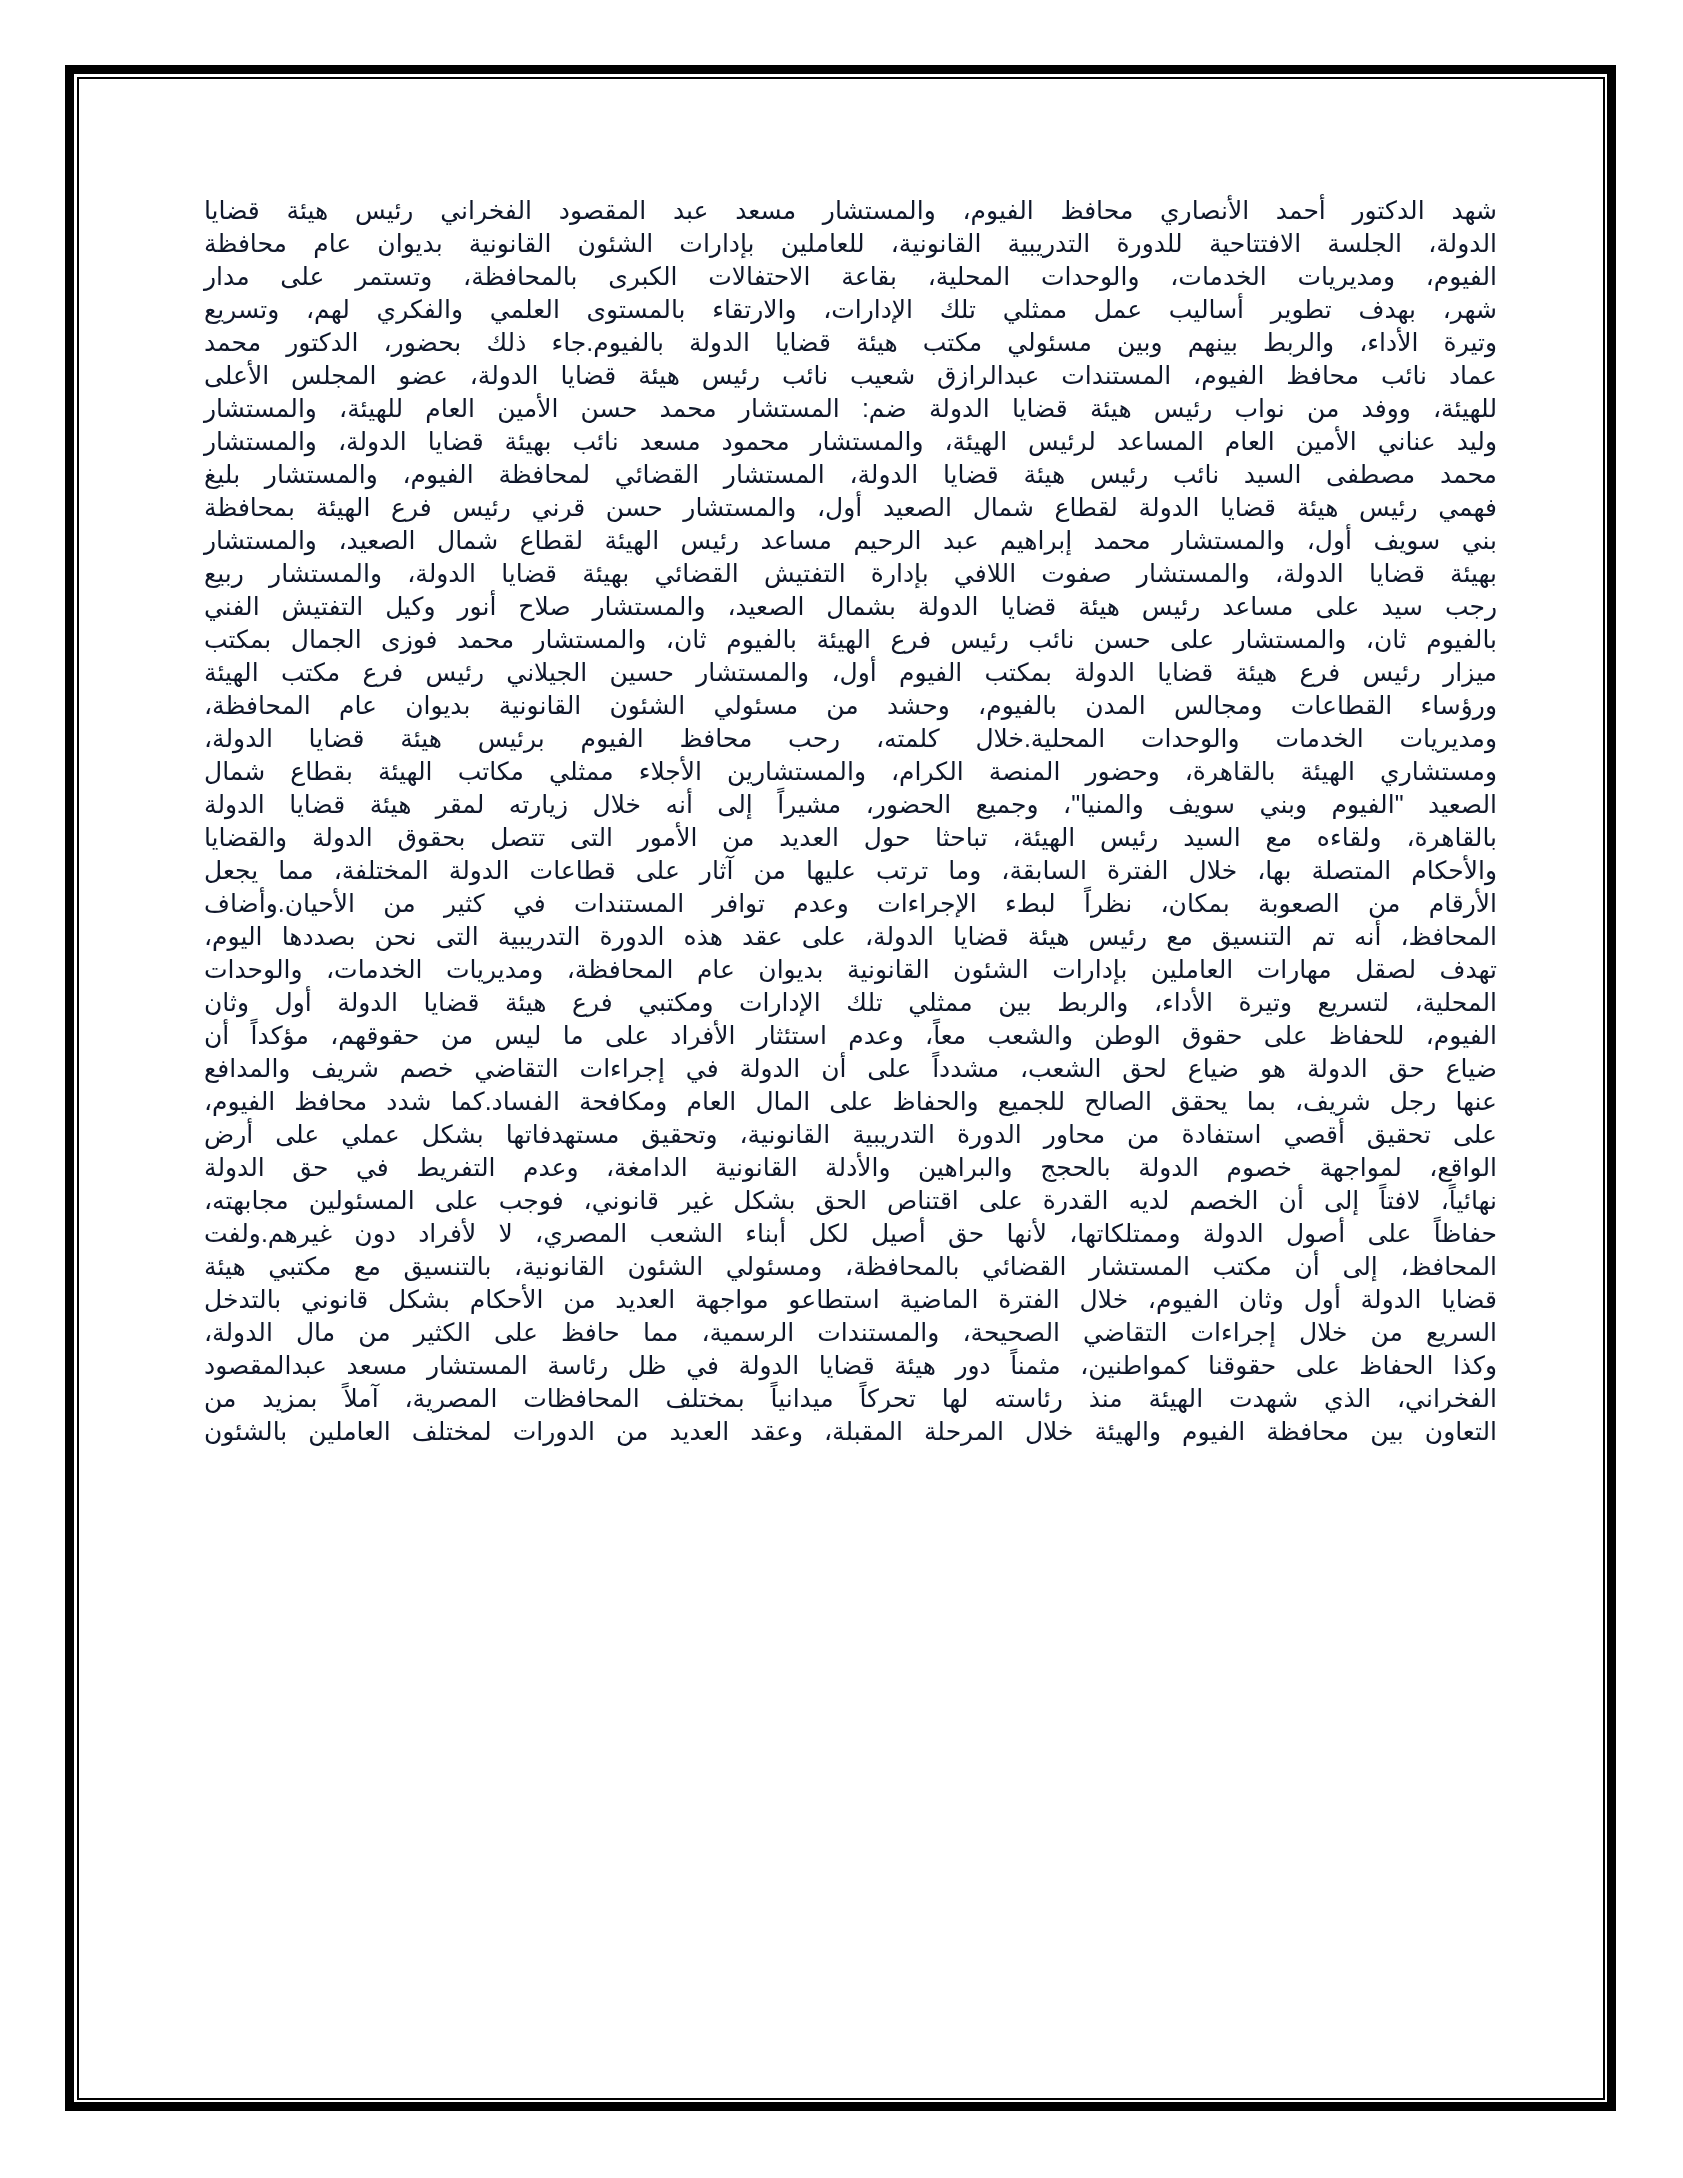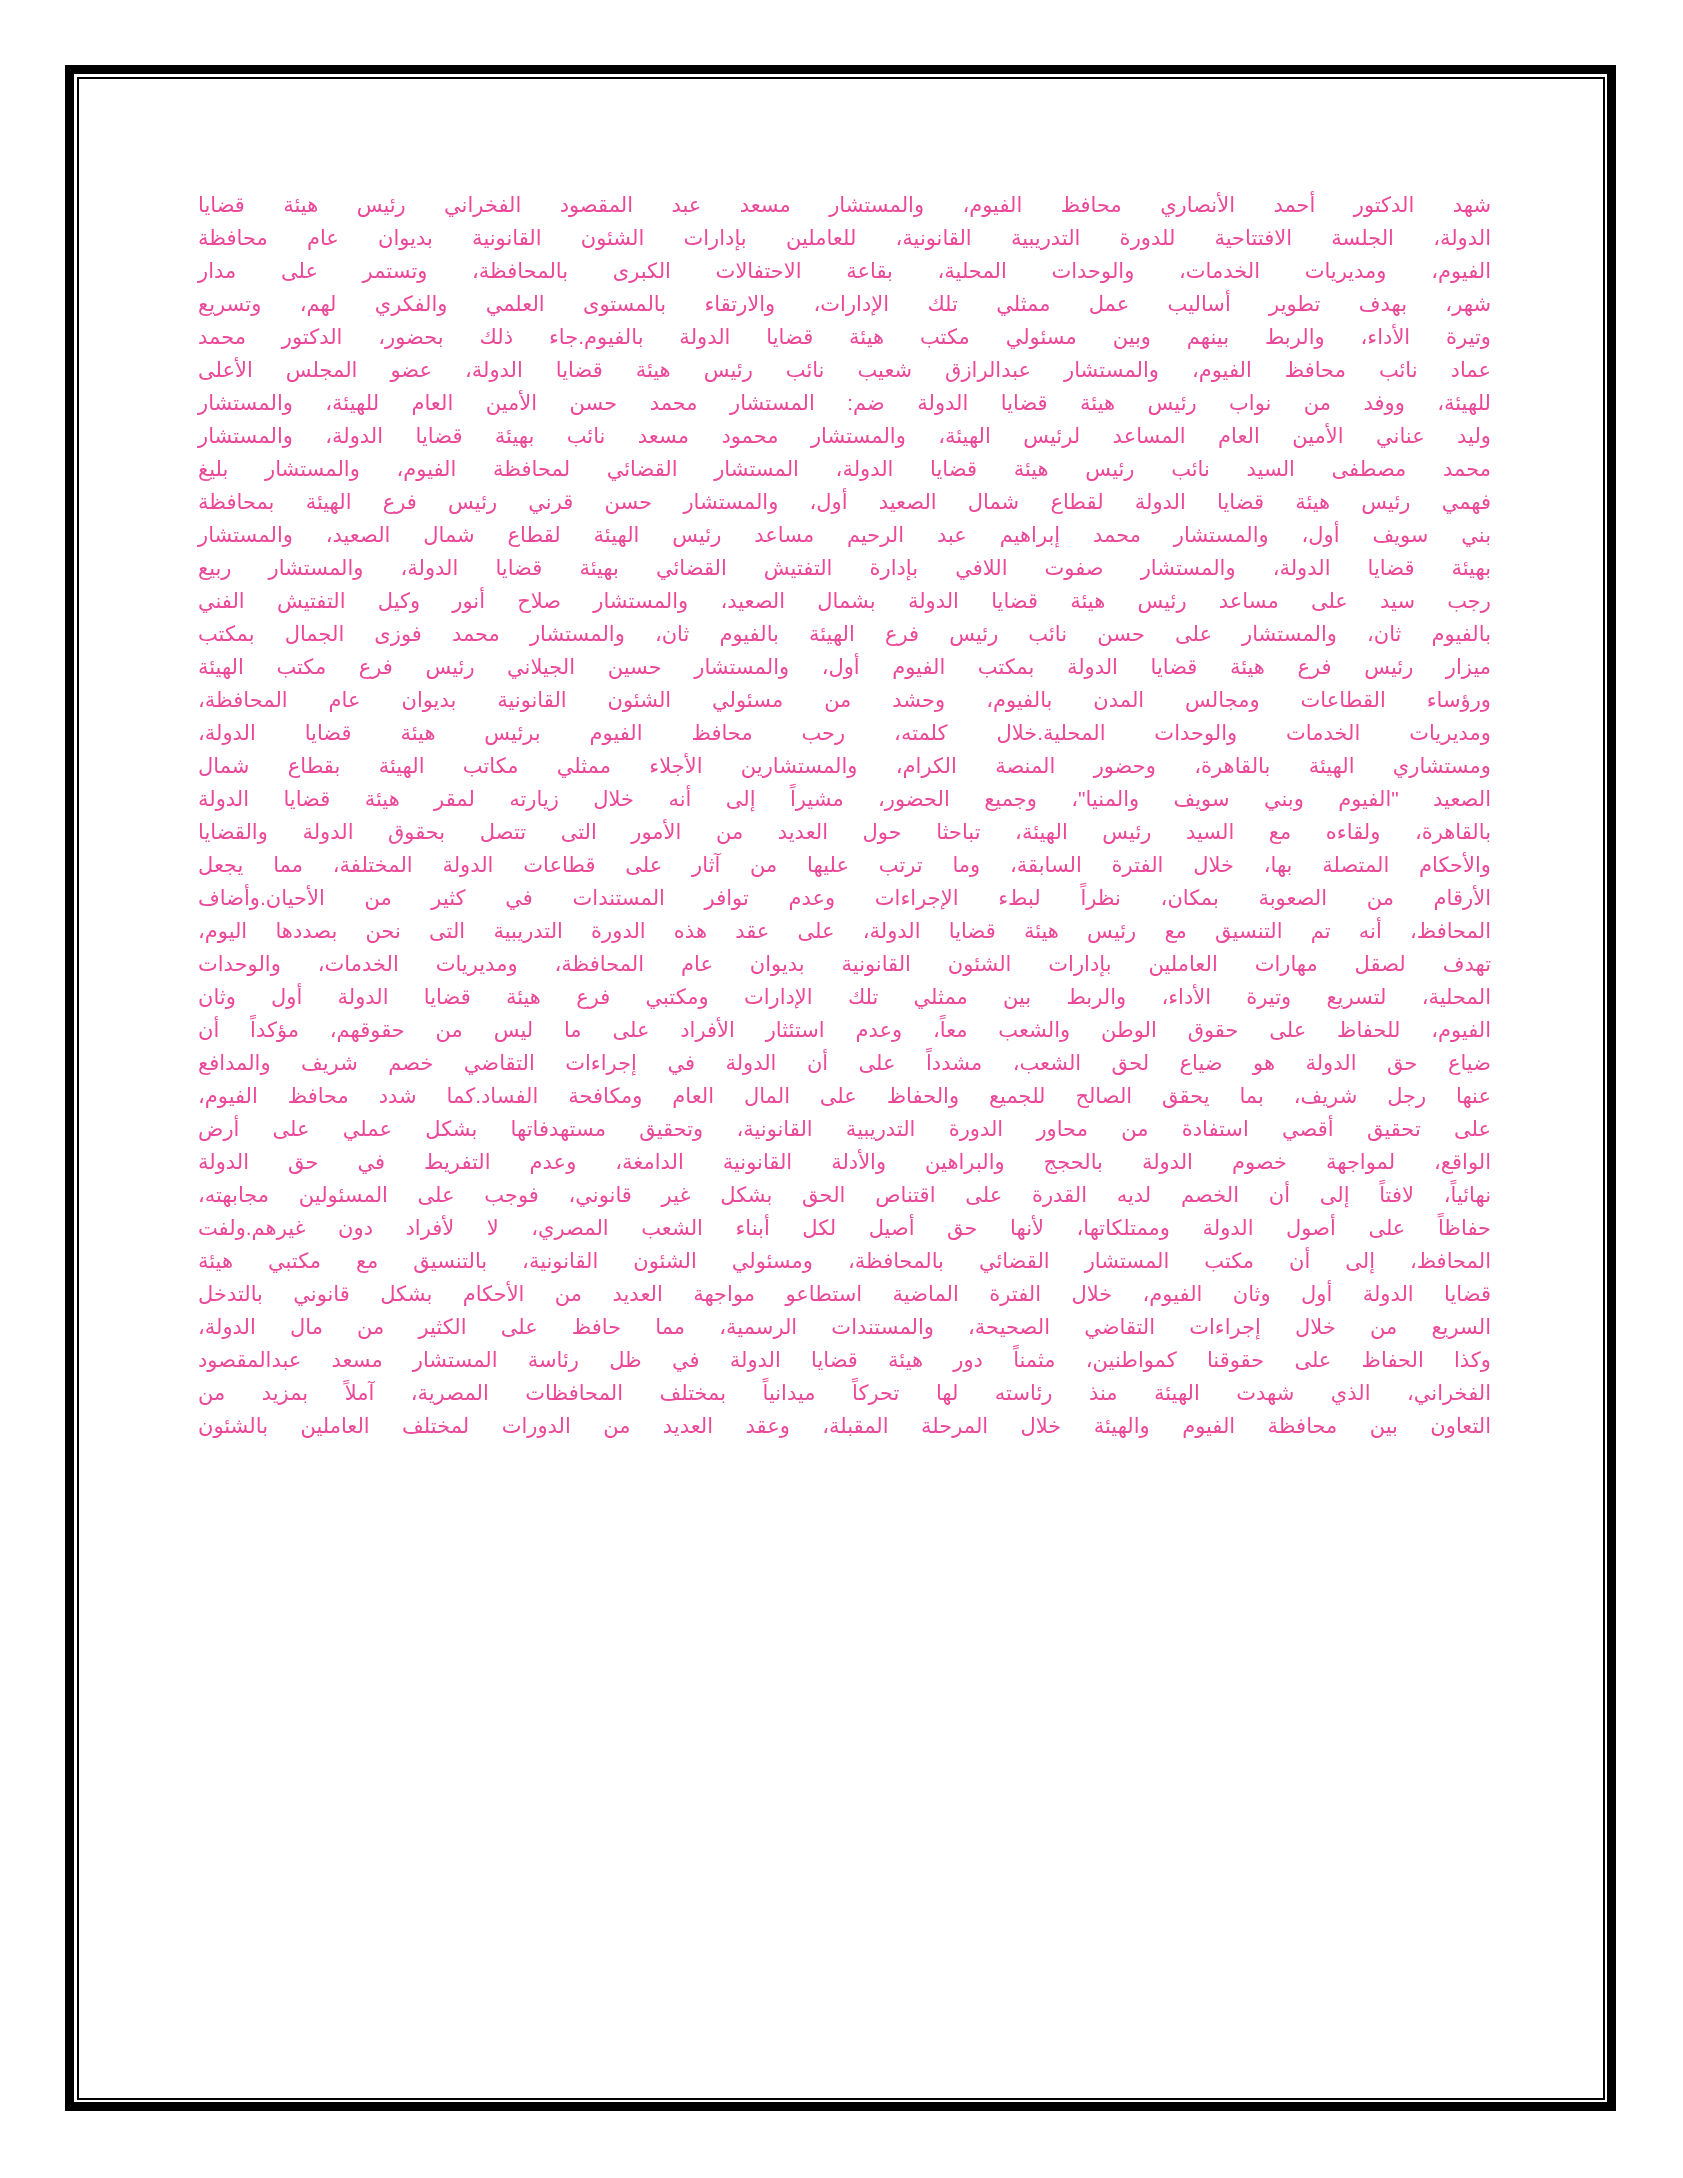--- a/index.html
+++ b/index.html
@@ -33,24 +33,24 @@
     }
     .article {
       position: absolute;
       left: 194px;
       top: 184px;
       width: 1293px;
       direction: rtl;
       text-align: justify;
       text-align-last: right;
       font-family: "Liberation Sans", "DejaVu Sans", sans-serif;
-      font-size: 21px;
+      font-size: 25px;
       line-height: 33px;
-      color: #ec4899;
-      margin: 4px;
+      color: #0f172a;
+      margin: 10px;
     }
     .article .line {
       display: block;
       text-align: justify;
       text-align-last: justify;
       white-space: nowrap;
       height: 33px;
     }
     .article .line.last {
       text-align-last: justify;
@@ -61,21 +61,21 @@
 
 <div class="page-border-outer"></div>
 <div class="page-border-inner"></div>
 
 <div class="article" lang="ar" dir="rtl">
   <span class="line">شهد الدكتور أحمد الأنصاري محافظ الفيوم، والمستشار مسعد عبد المقصود الفخراني رئيس هيئة قضايا</span>
   <span class="line">الدولة، الجلسة الافتتاحية للدورة التدريبية القانونية، للعاملين بإدارات الشئون القانونية بديوان عام محافظة</span>
   <span class="line">الفيوم، ومديريات الخدمات، والوحدات المحلية، بقاعة الاحتفالات الكبرى بالمحافظة، وتستمر على مدار</span>
   <span class="line">شهر، بهدف تطوير أساليب عمل ممثلي تلك الإدارات، والارتقاء بالمستوى العلمي والفكري لهم، وتسريع</span>
   <span class="line">وتيرة الأداء، والربط بينهم وبين مسئولي مكتب هيئة قضايا الدولة بالفيوم.جاء ذلك بحضور، الدكتور محمد</span>
-  <span class="line">عماد نائب محافظ الفيوم، والمستشار عبدالرازق شعيب نائب رئيس هيئة قضايا الدولة، عضو المجلس الأعلى</span>
+  <span class="line">عماد نائب محافظ الفيوم، المستندات عبدالرازق شعيب نائب رئيس هيئة قضايا الدولة، عضو المجلس الأعلى</span>
   <span class="line">للهيئة، ووفد من نواب رئيس هيئة قضايا الدولة ضم: المستشار محمد حسن الأمين العام للهيئة، والمستشار</span>
   <span class="line">وليد عناني الأمين العام المساعد لرئيس الهيئة، والمستشار محمود مسعد نائب بهيئة قضايا الدولة، والمستشار</span>
   <span class="line">محمد مصطفى السيد نائب رئيس هيئة قضايا الدولة، المستشار القضائي لمحافظة الفيوم، والمستشار بليغ</span>
   <span class="line">فهمي رئيس هيئة قضايا الدولة لقطاع شمال الصعيد أول، والمستشار حسن قرني رئيس فرع الهيئة بمحافظة</span>
   <span class="line">بني سويف أول، والمستشار محمد إبراهيم عبد الرحيم مساعد رئيس الهيئة لقطاع شمال الصعيد، والمستشار</span>
   <span class="line">بهيئة قضايا الدولة، والمستشار صفوت اللافي بإدارة التفتيش القضائي بهيئة قضايا الدولة، والمستشار ربيع</span>
   <span class="line">رجب سيد على مساعد رئيس هيئة قضايا الدولة بشمال الصعيد، والمستشار صلاح أنور وكيل التفتيش الفني</span>
   <span class="line">بالفيوم ثان، والمستشار على حسن نائب رئيس فرع الهيئة بالفيوم ثان، والمستشار محمد فوزى الجمال بمكتب</span>
   <span class="line">ميزار رئيس فرع هيئة قضايا الدولة بمكتب الفيوم أول، والمستشار حسين الجيلاني رئيس فرع مكتب الهيئة</span>
   <span class="line">ورؤساء القطاعات ومجالس المدن بالفيوم، وحشد من مسئولي الشئون القانونية بديوان عام المحافظة،</span>

